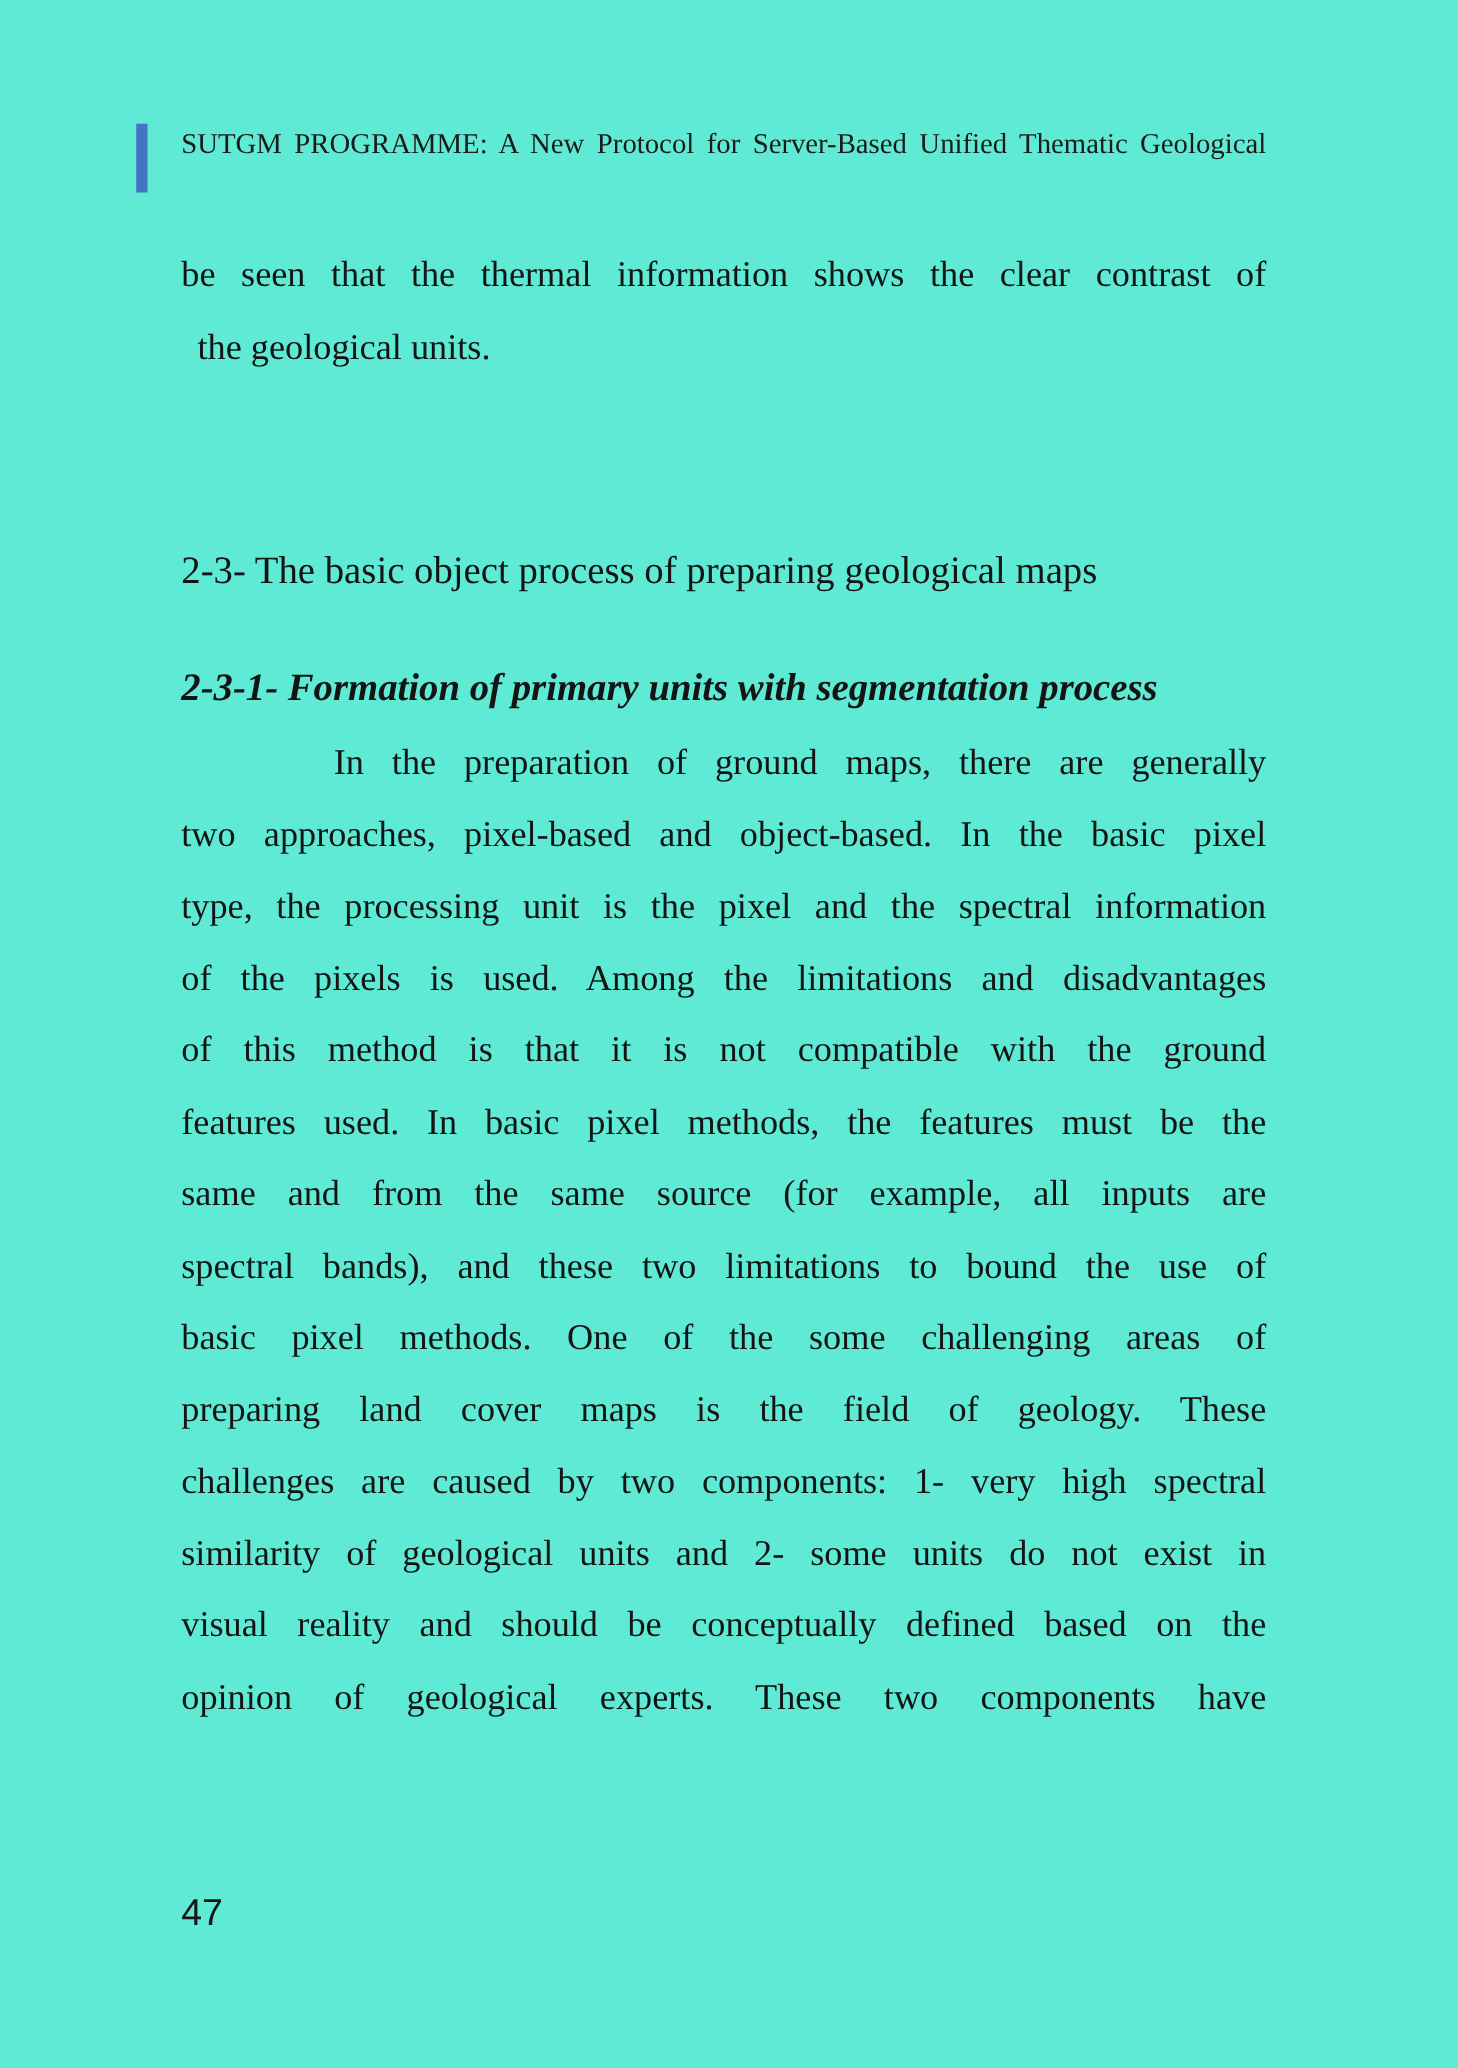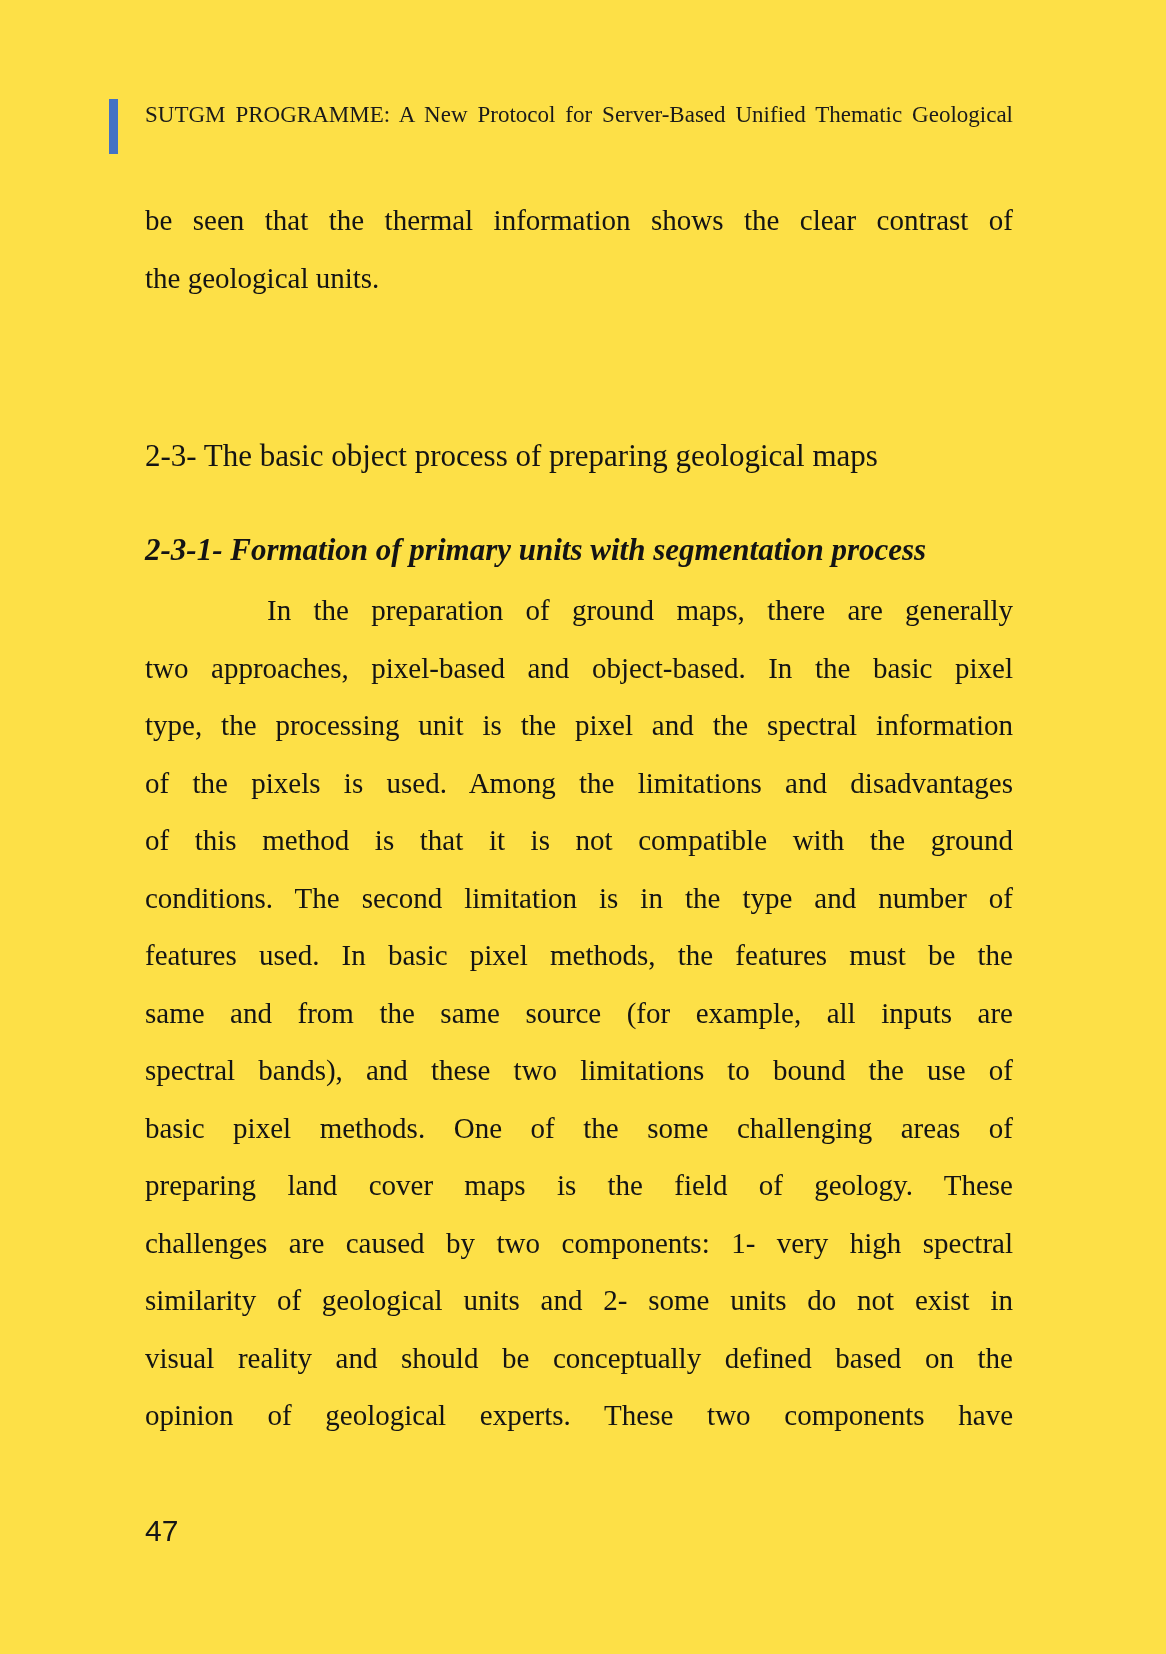--- a/index.html
+++ b/index.html
@@ -4,21 +4,21 @@
 <style>
   html, body {
     margin: 0;
     padding: 0;
     background: #ffffff;
   }
   .page {
     position: relative;
     width: 1166px;
     height: 1654px;
-    background: #fde047;
+    background: #5eead4;
     overflow: hidden;
     font-family: "Liberation Serif", "DejaVu Serif", serif;
     color: #141414;
   }
   .accent-bar {
     position: absolute;
     left: 109px;
     top: 99px;
     width: 9px;
     height: 55px;
@@ -46,20 +46,21 @@
   }
   .para-intro { top: 192px; }
   .para-body  { top: 582px; }
   .line {
     text-align: justify;
     text-align-last: justify;
     white-space: normal;
   }
   .line.last {
     text-align-last: left;
+    margin-left: 13px;
   }
   .line.indent {
     padding-left: 122px;
   }
   .section-heading {
     position: absolute;
     left: 145px;
     top: 427px;
     width: 900px;
     font-size: 31px;
@@ -108,21 +109,20 @@
   <div class="section-heading">2-3- The basic object process of preparing geological maps</div>
 
   <div class="subsection-heading">2-3-1- Formation of primary units with segmentation process</div>
 
   <div class="para para-body">
     <div class="line indent">In the preparation of ground maps, there are generally</div>
     <div class="line">two approaches, pixel-based and object-based. In the basic pixel</div>
     <div class="line">type, the processing unit is the pixel and the spectral information</div>
     <div class="line">of the pixels is used. Among the limitations and disadvantages</div>
     <div class="line">of this method is that it is not compatible with the ground</div>
-    <div class="line">conditions. The second limitation is in the type and number of</div>
     <div class="line">features used. In basic pixel methods, the features must be the</div>
     <div class="line">same and from the same source (for example, all inputs are</div>
     <div class="line">spectral bands), and these two limitations to bound the use of</div>
     <div class="line">basic pixel methods. One of the some challenging areas of</div>
     <div class="line">preparing land cover maps is the field of geology. These</div>
     <div class="line">challenges are caused by two components: 1- very high spectral</div>
     <div class="line">similarity of geological units and 2- some units do not exist in</div>
     <div class="line">visual reality and should be conceptually defined based on the</div>
     <div class="line">opinion of geological experts. These two components have</div>
   </div>

